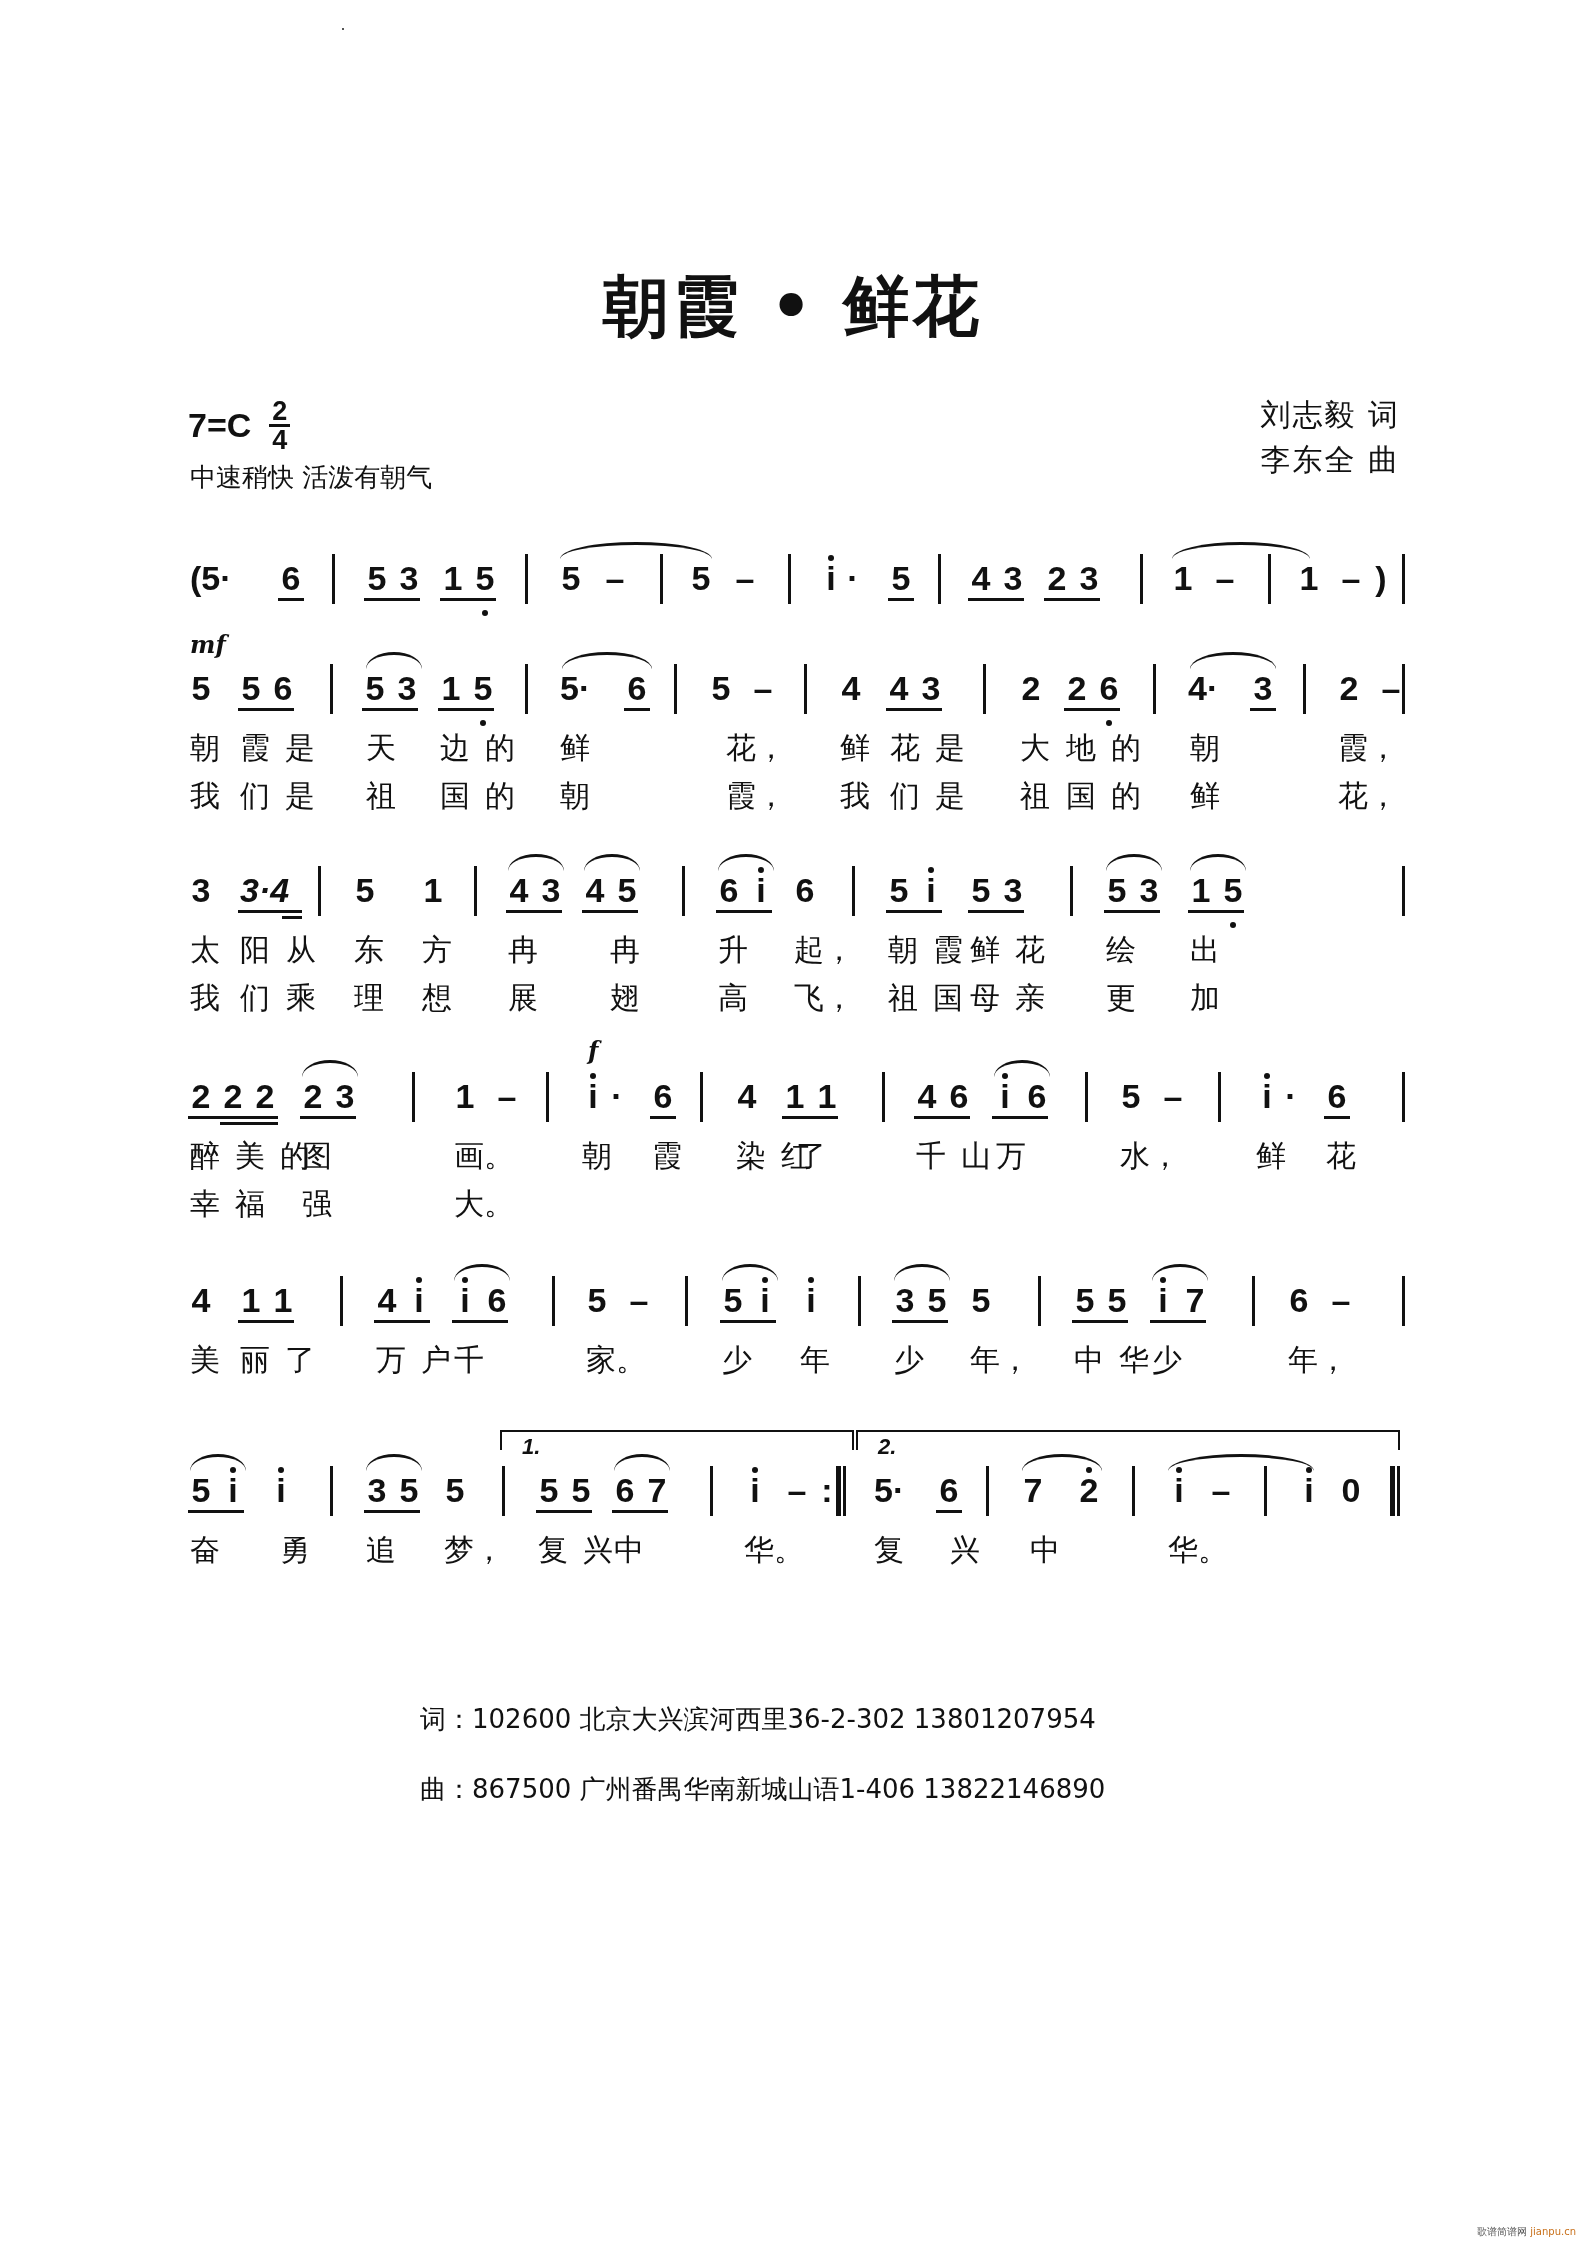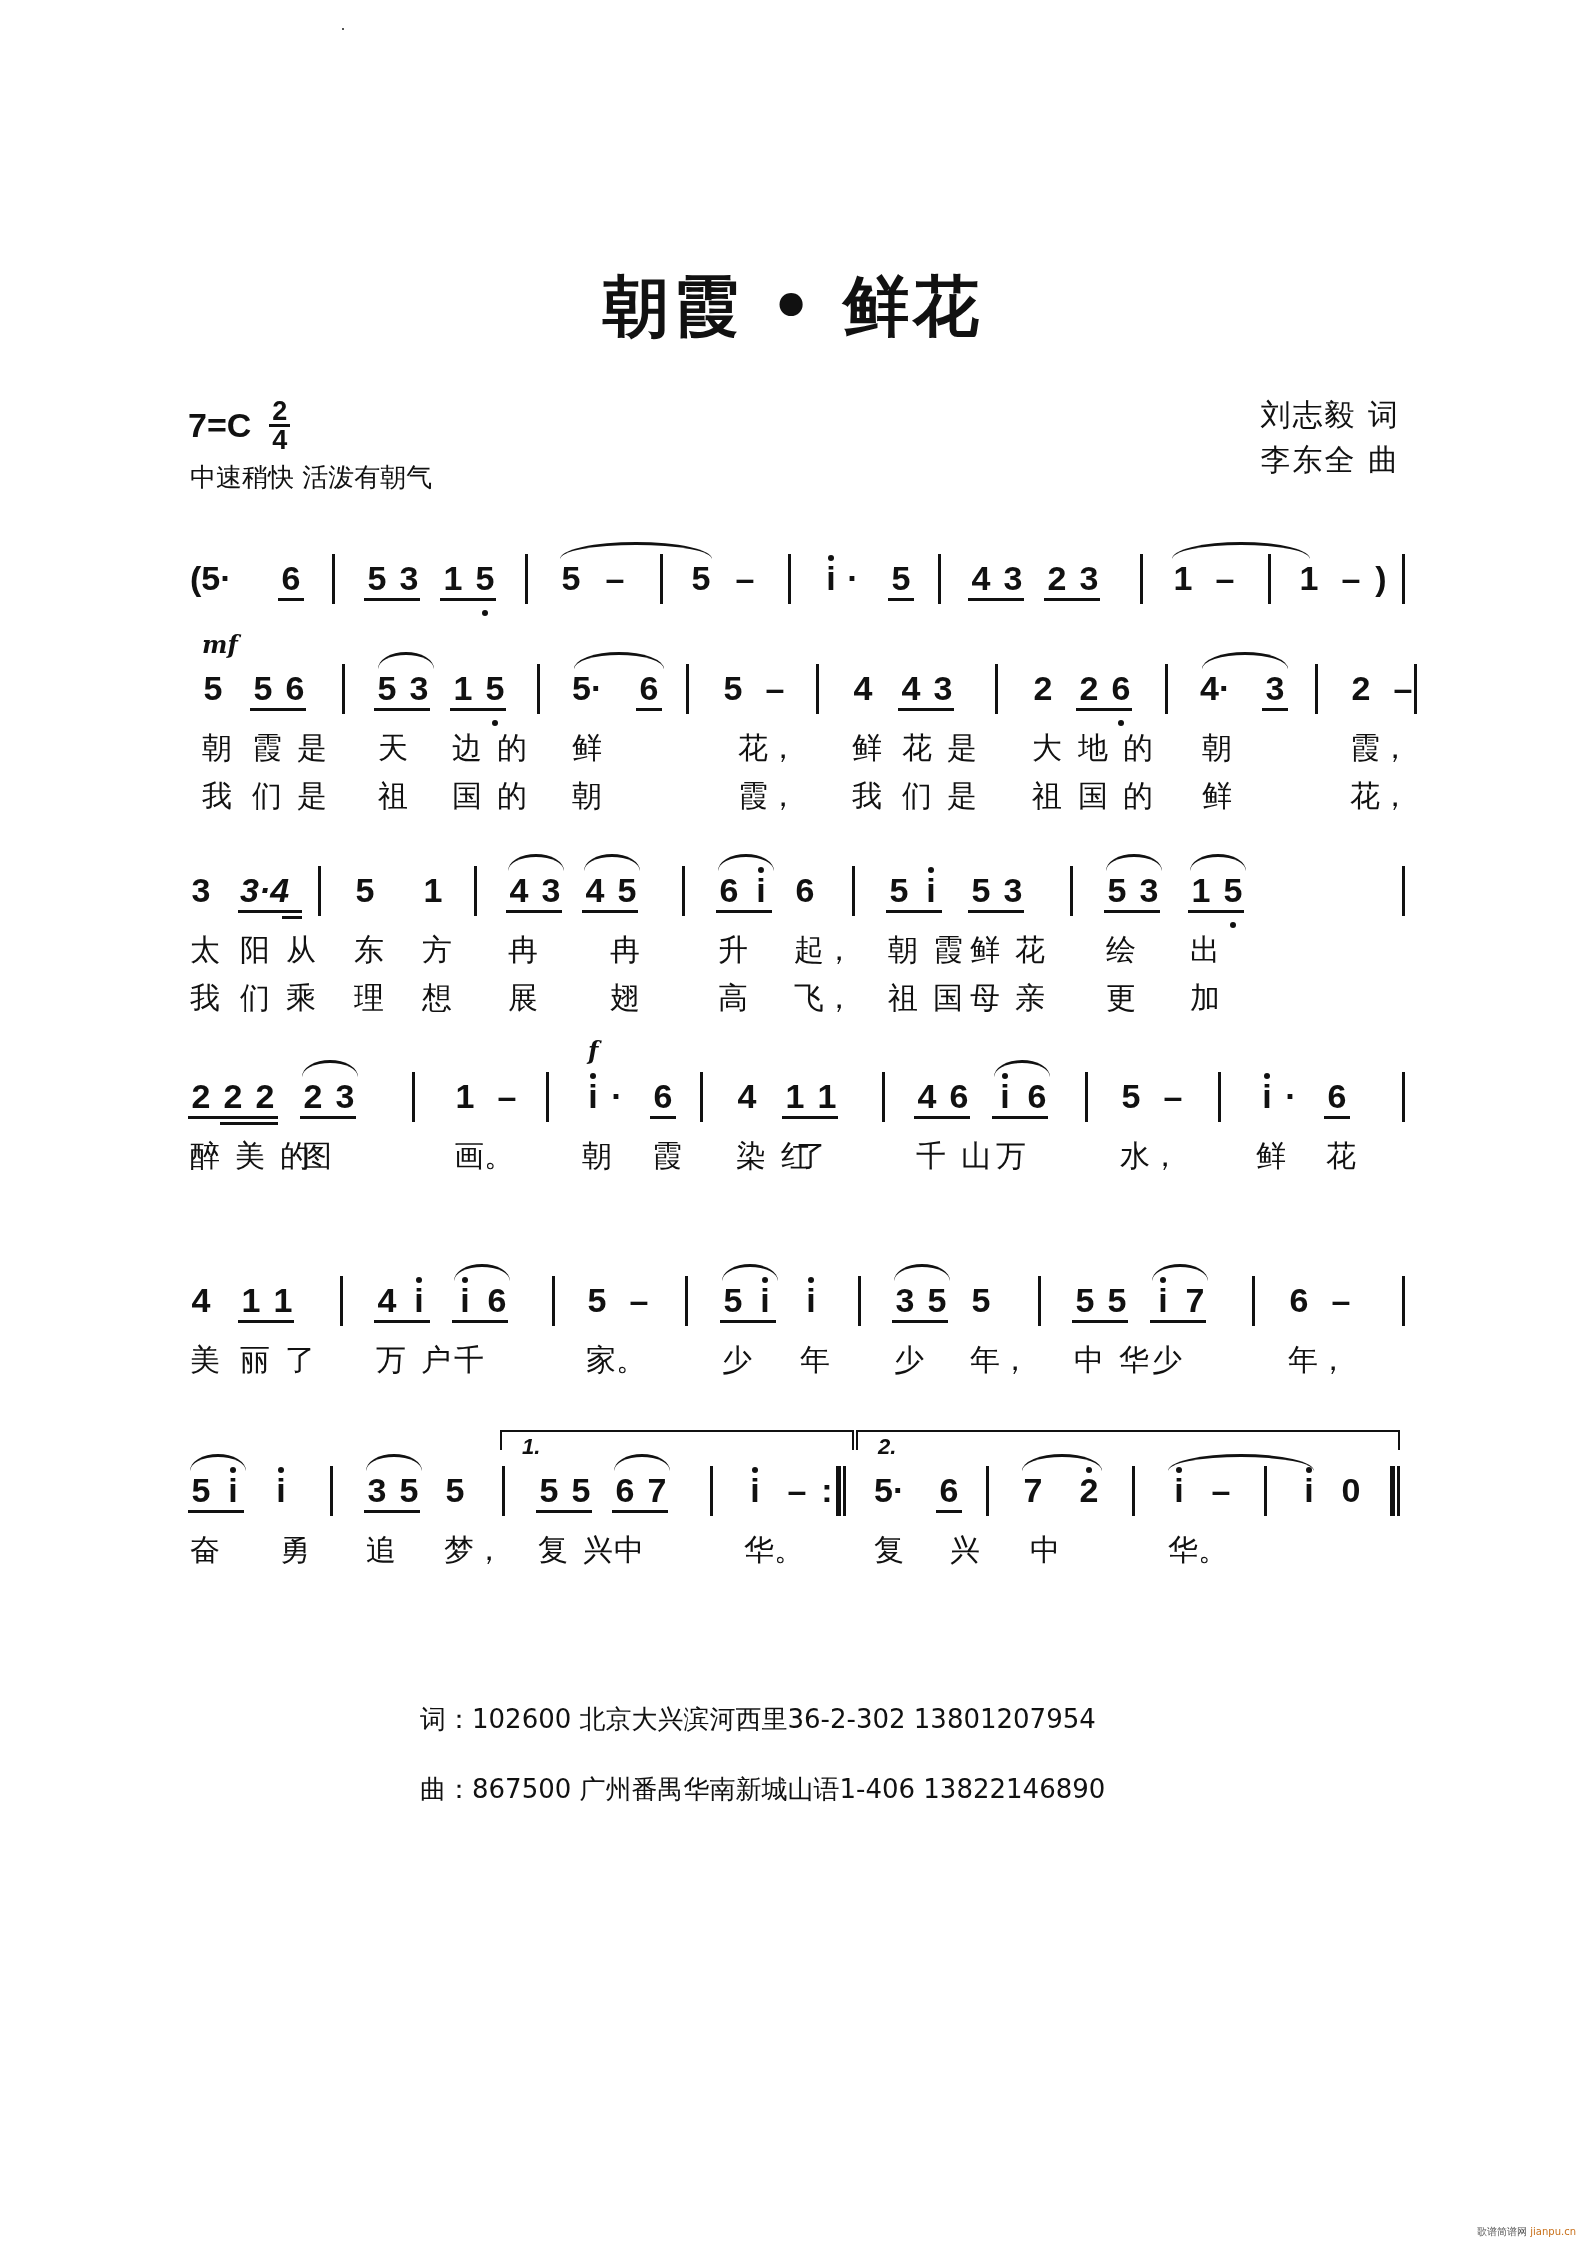--- a/index.html
+++ b/index.html
@@ -133,21 +133,21 @@
         <div class="ul" style="left: 88px; width: 24px; top: 50px;"></div>
         <div class="ul" style="left: 174px; width: 56px; top: 50px;"></div>
         <div class="ul" style="left: 250px; width: 56px; top: 50px;"></div>
         <div class="ul" style="left: 698px; width: 24px; top: 50px;"></div>
         <div class="ul" style="left: 778px; width: 56px; top: 50px;"></div>
         <div class="ul" style="left: 854px; width: 56px; top: 50px;"></div>
         <div class="slur" style="left: 370px; width: 152px; top: -6px;"></div>
         <div class="slur" style="left: 982px; width: 138px; top: -6px;"></div>
       </div>
     </div>
-    <div class="line" style="top: 658px; margin-left: 12px;">
+    <div class="line" style="top: 658px;">
       <div class="notes">
         <div class="dyn" style="left: 0px; top: -28px;">mf</div>
         <div class="tok" style="left: 0px;">
           <span class="n">5</span>
         </div>
         <div class="tok" style="left: 50px;">
           <span class="n">5</span>
         </div>
         <div class="tok" style="left: 82px;">
           <span class="n">6</span>
@@ -461,20 +461,25 @@
         <span style="left: 392px;">朝</span>
         <span style="left: 462px;">霞</span>
         <span style="left: 546px;">染 红</span>
         <span style="left: 606px;">了</span>
         <span style="left: 726px;">千 山</span>
         <span style="left: 806px;">万</span>
         <span style="left: 930px;">水，</span>
         <span style="left: 1066px;">鲜</span>
         <span style="left: 1136px;">花</span>
       </div>
+      <div class="lyrics">
+        <span style="left: 0px;">幸 福</span>
+        <span style="left: 112px;">强</span>
+        <span style="left: 264px;">大。</span>
+      </div>
     </div>
     <div class="line" style="top: 1270px;">
       <div class="notes">
         <div class="tok" style="left: 0px;">
           <span class="n">4</span>
         </div>
         <div class="tok" style="left: 50px;">
           <span class="n">1</span>
         </div>
         <div class="tok" style="left: 82px;">

